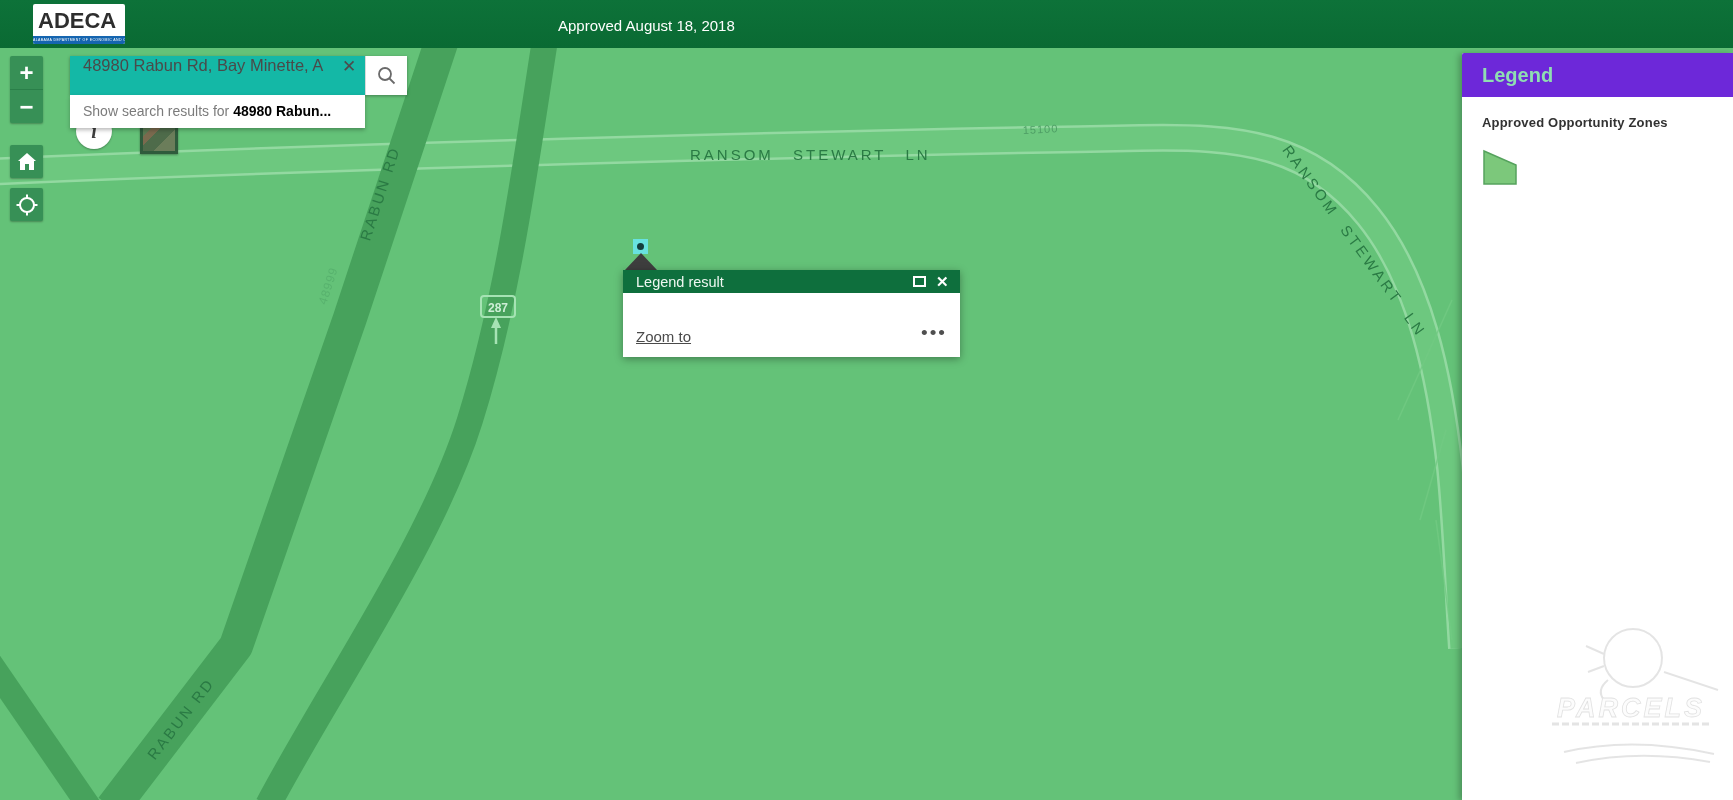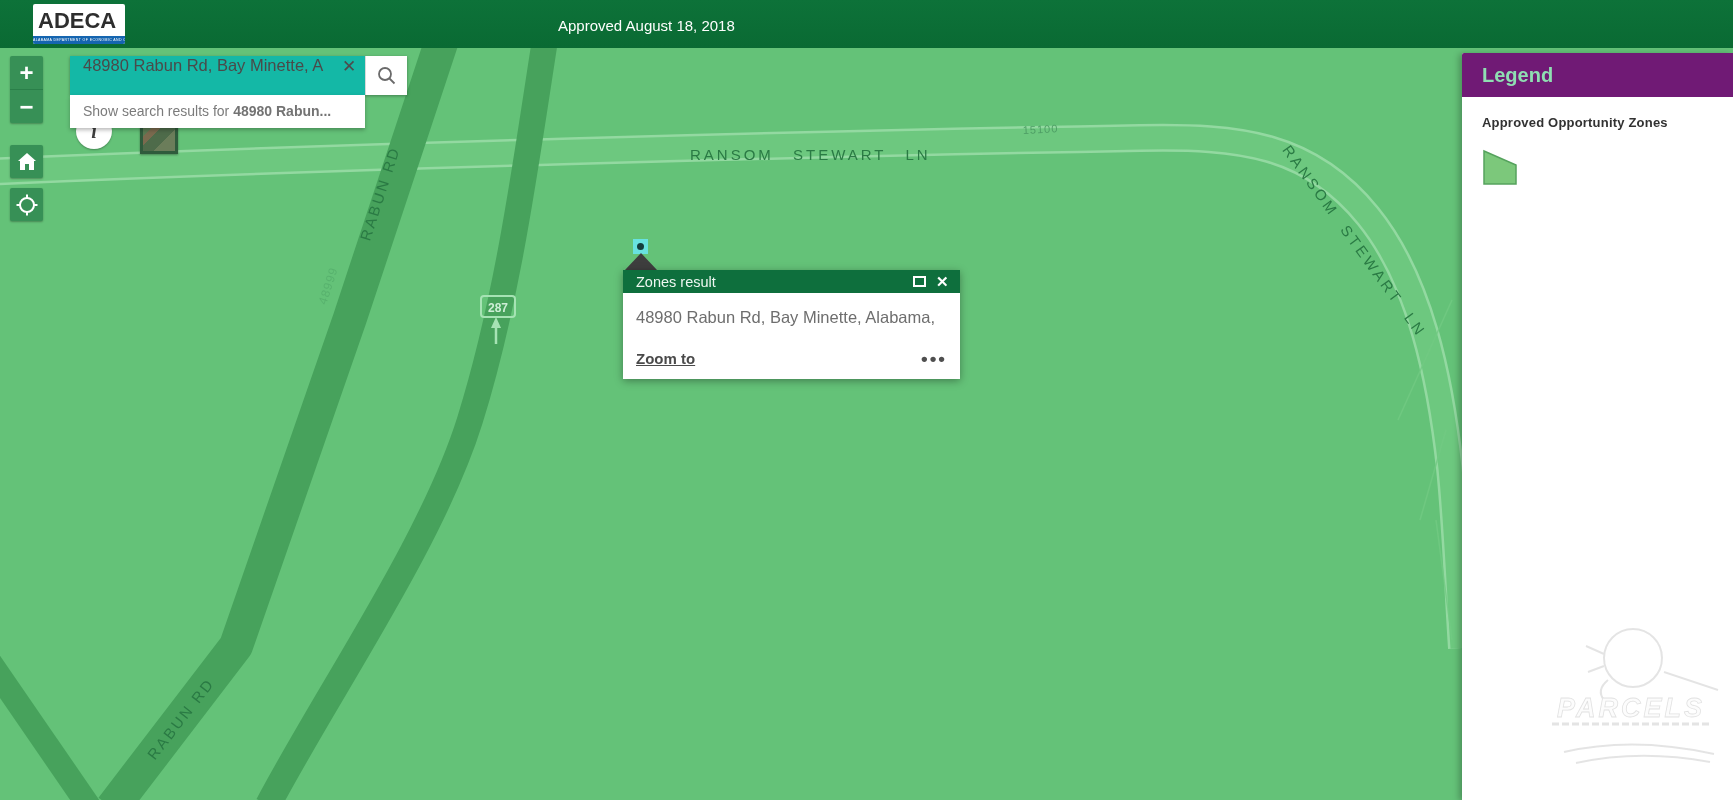--- a/index.html
+++ b/index.html
@@ -30,21 +30,21 @@
     box-shadow:0 1px 3px rgba(0,0,0,.35); }
   .search-box { width:295px; height:39px; background:#14b8a6; display:flex; align-items:flex-start; }
   .search-text { flex:1; padding-left:13px; font-size:16.5px; color:#4a4a4a; white-space:nowrap;
     overflow:hidden; }
   .clear-btn { width:32px; text-align:center; font-size:17px; color:#4c4c4c; cursor:pointer; }
   .search-btn { width:42px; height:39px; background:#fff; border-left:1px solid #d9d9d9;
     display:flex; align-items:center; justify-content:center; cursor:pointer; }
   .suggestion { position:absolute; left:70px; top:95px; width:295px; z-index:31;
     background:#fff; padding:8px 0 9px 13px; font-size:14px; color:#7b7b7b;
     box-shadow:0 2px 4px rgba(0,0,0,.28); white-space:nowrap; overflow:hidden; cursor:pointer; }
-  .suggestion b { color:#737373; }
+  .suggestion b { color:#000000; }
 
   
   .ctrl { position:absolute; background:#379056; color:#fff; z-index:20;
     box-shadow:0 1px 2px rgba(0,0,0,.3); border-radius:2px; }
   .zoom-group { left:10px; top:56px; width:33px; }
   .zoom-btn { width:33px; height:33px; font-size:24px; font-weight:bold; color:#fff;
     display:flex; align-items:center; justify-content:center; cursor:pointer; }
   .zoom-divider { height:1px; background:#2a7f49; }
   .home-btn { left:10px; top:145px; width:33px; height:33px; display:flex; align-items:center;
     justify-content:center; cursor:pointer; }
@@ -71,30 +71,30 @@
     border-bottom:17px solid #3e3e3e; }
   .popup { position:absolute; left:623px; top:270px; width:337px; z-index:25;
     box-shadow:0 2px 8px rgba(0,0,0,.35); background:#fff; }
   .popup-header { height:23px; background:#0e6f3d; display:flex; align-items:center; }
   .popup-title { flex:1; padding-left:13px; font-size:14.5px; color:#eef7f1; }
   .dock-icon { width:13px; height:11px; border:2px solid #fff; margin-right:10px; cursor:pointer; }
   .popup-close { width:24px; font-size:15px; font-weight:bold; color:#fff; cursor:pointer;
     text-align:left; }
   .popup-body { padding:13px 13px 0 13px; }
   .popup-address { font-size:16.5px; color:#6e6e6e; line-height:22px; }
-  .popup-footer { display:flex; align-items:center; padding:22px 13px 12px 13px;font-weight:bold; }
+  .popup-footer { display:flex; align-items:flex-start; padding:22px 13px 12px 13px; }
   .zoom-to { font-size:15px; color:#4a4a4a; text-decoration:underline; cursor:pointer; }
   .more-dots { margin-left:auto; font-size:19px; letter-spacing:2px; color:#4f4f4f;
     line-height:10px; cursor:pointer; }
 
   
   .legend-panel { position:absolute; left:1462px; top:53px; width:271px; height:747px;
     background:#fff; z-index:40; box-shadow:-3px 1px 6px rgba(0,0,0,.25);
     border-radius:2px 0 0 0; }
-  .legend-header { height:44px; background:#701a75; border-radius:2px 0 0 0; }
+  .legend-header { height:44px; background:#6d28d9; border-radius:2px 0 0 0; }
   .legend-title { padding-left:20px; line-height:44px; font-size:20px; font-weight:bold;
     color:#8fdeb2; }
   .legend-body { padding:18px 12px 0 20px; }
   .legend-layer { font-size:13px; font-weight:bold; color:#323232; letter-spacing:.2px; }
   .legend-swatch { margin-top:13px; }
 
   
   .watermark { position:absolute; left:1538px; top:618px; z-index:45; opacity:.75;
     pointer-events:none;font-style:italic; }
 </style>
@@ -186,26 +186,25 @@
 </div>
 <div class="info-btn">i</div>
 <div class="basemap-btn"></div>
 
 <div class="result-marker">
   <div class="dot"></div>
 </div>
 <div class="popup-pointer"></div>
 <div class="popup">
   <div class="popup-header">
-    <span class="popup-title">Zones result</span>
+    <span class="popup-title">Legend result</span>
     <span class="dock-icon"></span>
     <span class="popup-close">✕</span>
   </div>
   <div class="popup-body">
-    <div class="popup-address">48980 Rabun Rd, Bay Minette, Alabama,</div>
   </div>
   <div class="popup-footer">
     <span class="zoom-to">Zoom to</span>
     <span class="more-dots">•••</span>
   </div>
 </div>
 
 <div class="legend-panel">
   <div class="legend-header">
     <div class="legend-title">Legend</div>

